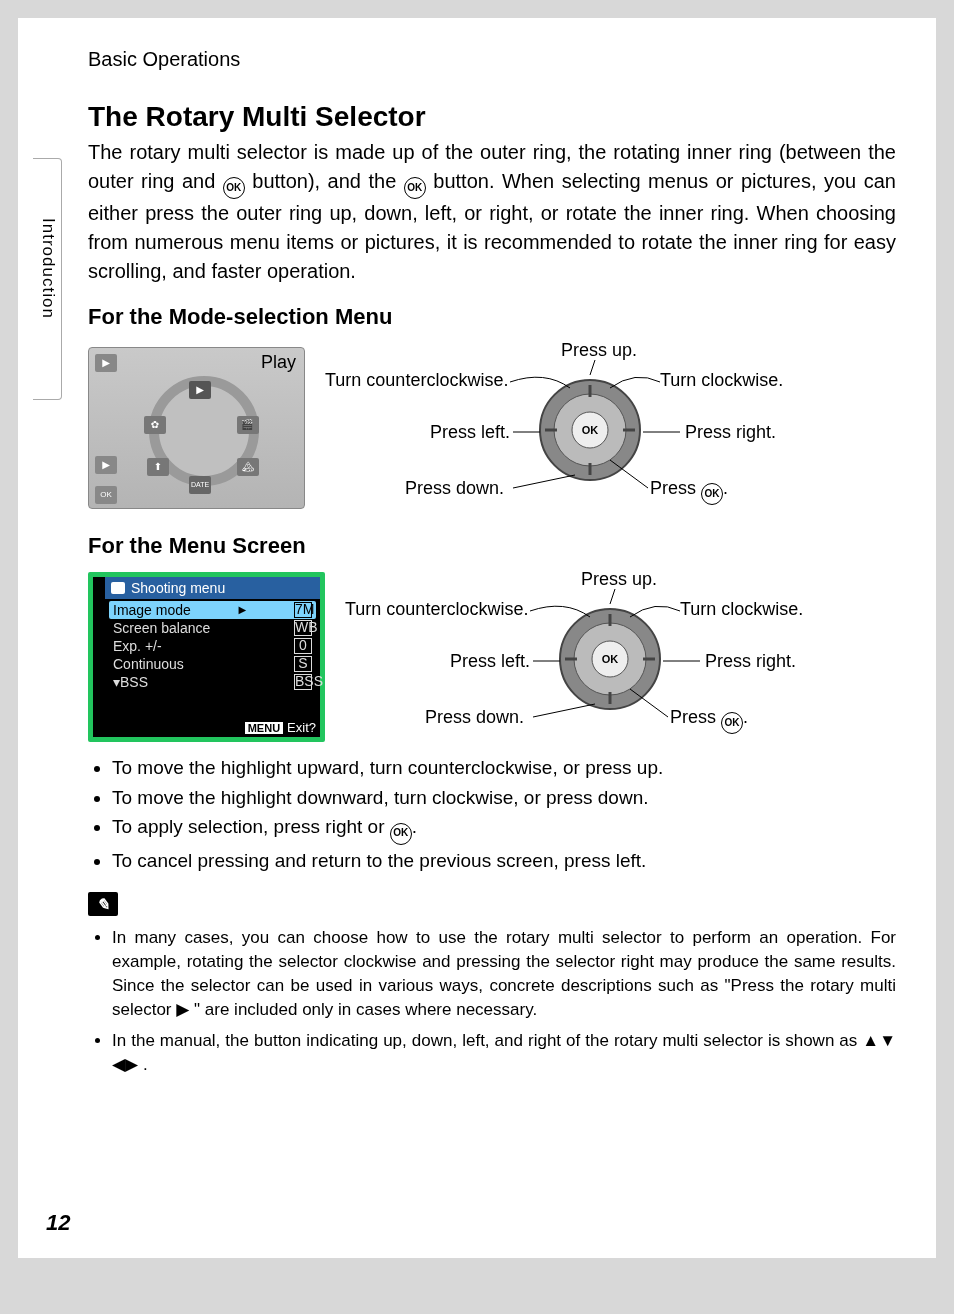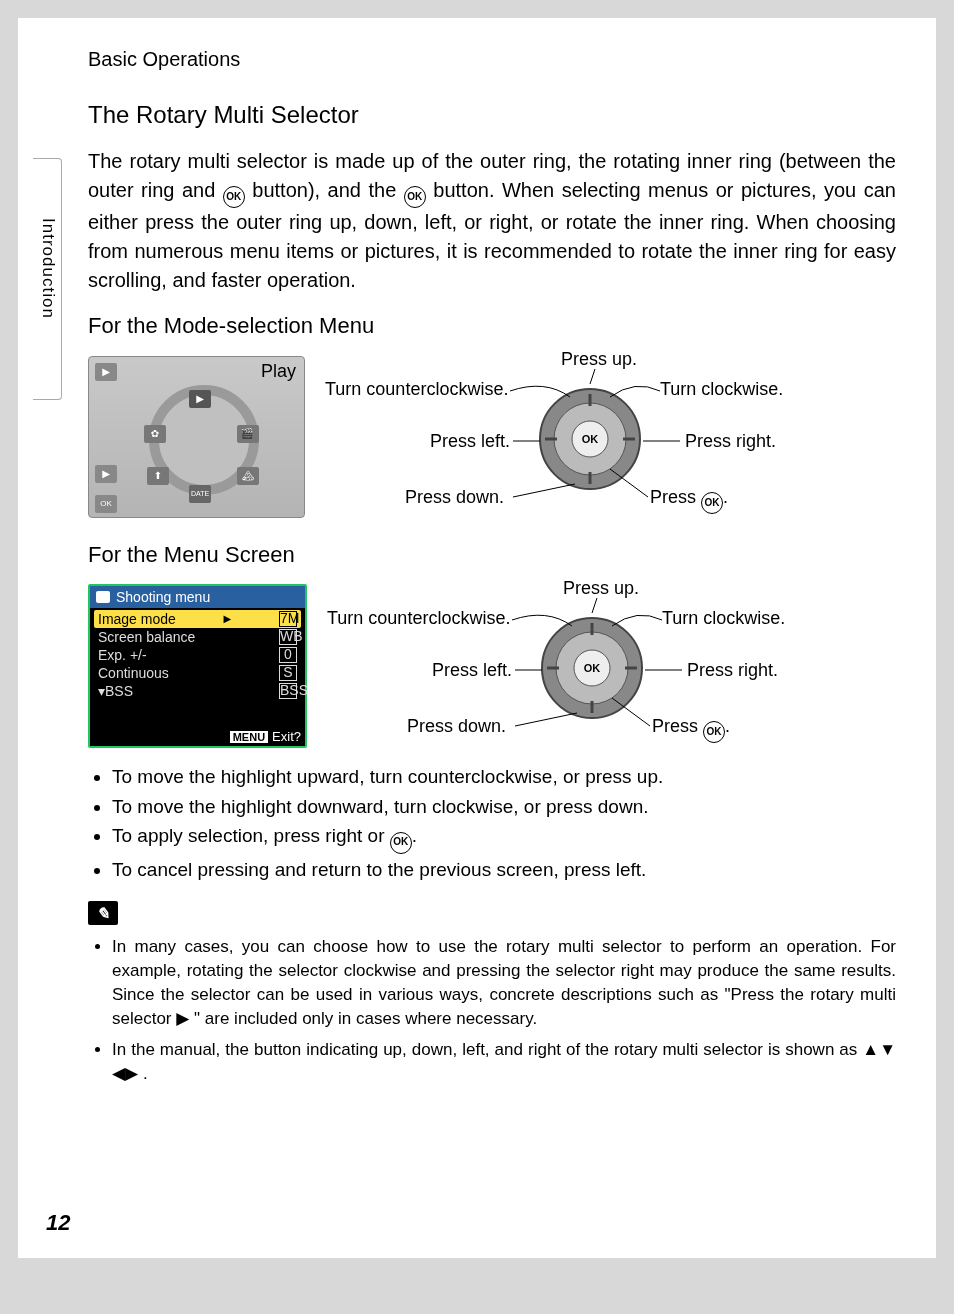--- a/index.html
+++ b/index.html
@@ -36,33 +36,33 @@
   }
   .side-tab-label {
     position: absolute;
     left: 20px;
     top: 200px;
     writing-mode: vertical-rl;
     font-size: 17px;
     letter-spacing: 1px;
   }
   h1.title {
-    font-size: 24px;
-    font-weight: normal;
-    margin: 0 0 18px 0;
+    font-size: 28px;
+    font-weight: bold;
+    margin: 0 0 5px 0;
   }
   p.body {
     font-size: 20px;
     line-height: 1.45;
     margin: 0 0 12px 0;
     text-align: justify;
   }
   h2.sub {
     font-size: 22px;
-    font-weight: normal;
+    font-weight: bold;
     margin: 18px 0 10px 0;
   }
   .figure-row {
     display: flex;
     gap: 20px;
     align-items: center;
     margin-bottom: 10px;
   }
   .mode-screen {
     width: 215px;
@@ -98,46 +98,47 @@
     border-radius: 2px;
     color:#fff;
     font-size:10px;
     text-align:center;
     line-height:18px;
   }
   .shoot-screen {
     width: 215px;
     height: 160px;
     background: #000;
-    border: 2px solid #22c55e;
+    border: 5px solid #22c55e;
     position: relative;
     color: #fff;
     font-size: 14px;
     border-radius: 2px;
+    padding-left: 12px;
   }
   .shoot-header {
     background: #2860a0;
     height: 22px;
     display: flex;
     align-items: center;
     padding: 0 6px;
     gap: 6px;
   }
   .shoot-header .cam { width:14px; height:12px; background:#fff; border-radius:2px; }
   .menu-list { padding: 2px 4px; }
   .menu-item {
     display: flex;
     justify-content: space-between;
     align-items: center;
     padding: 1px 4px;
     font-size: 14px;
     color: #ddd;
   }
   .menu-item.sel {
-    background: #fde047;
+    background: #7dd3fc;
     color: #000;
     border-radius: 2px;
   }
   .menu-item .mico { width:16px; height:14px; border:1px solid currentColor; font-size:14px; text-align:center; line-height:12px; }
   .shoot-footer {
     position: absolute;
     bottom: 2px;
     left: 4px;
     right: 4px;
     display: flex;

